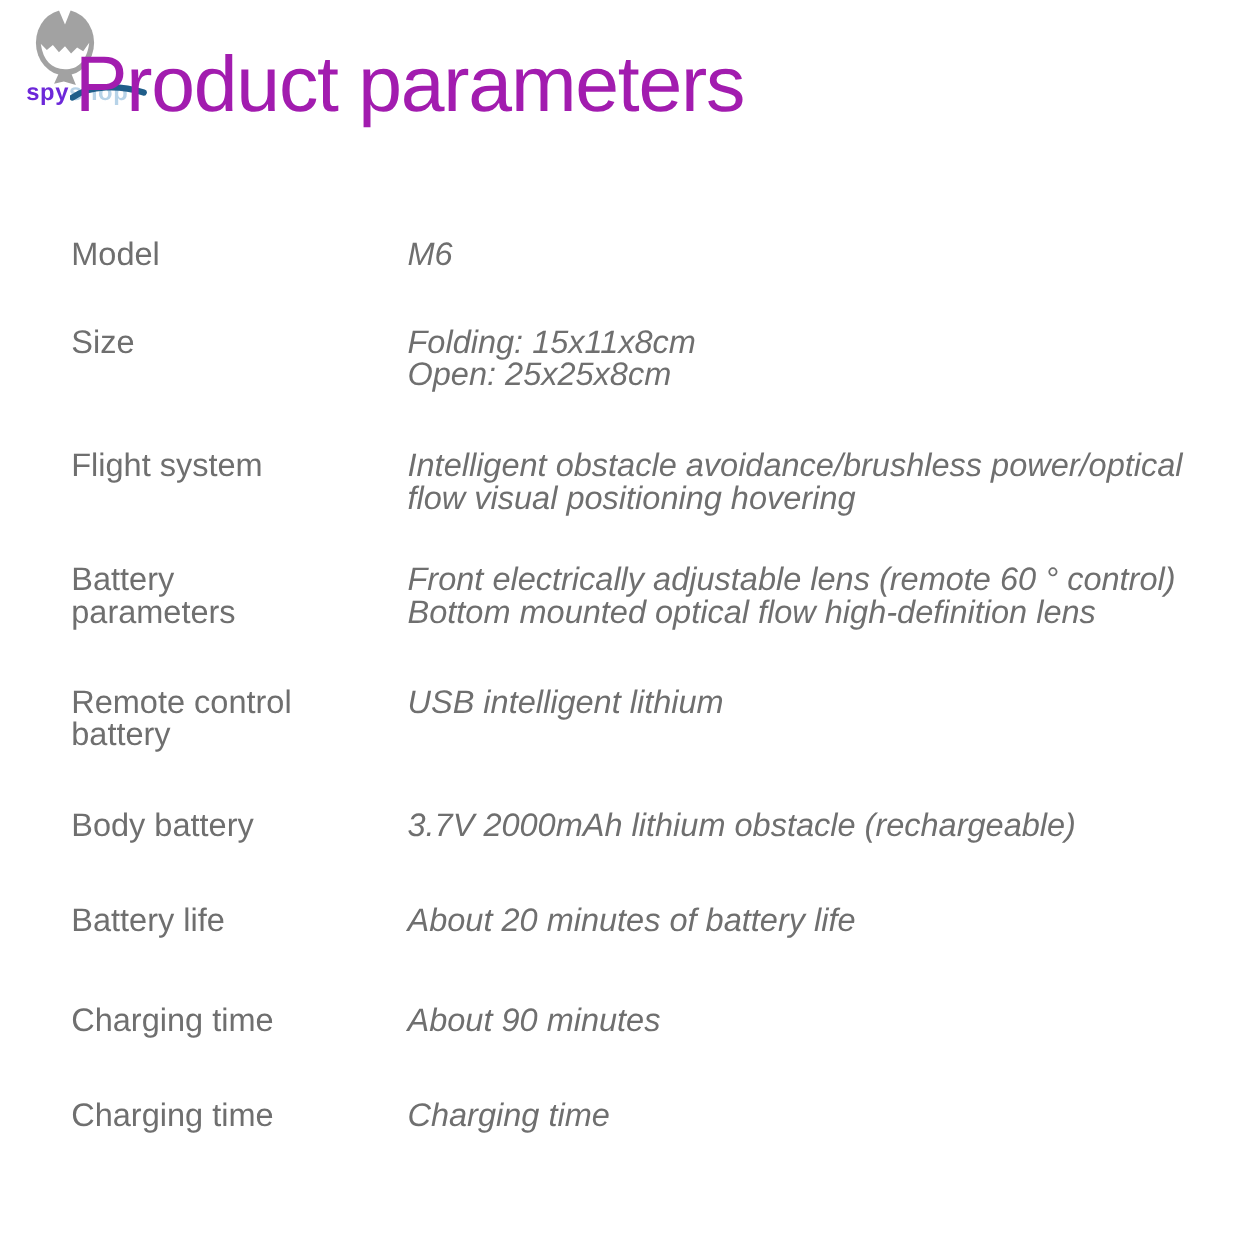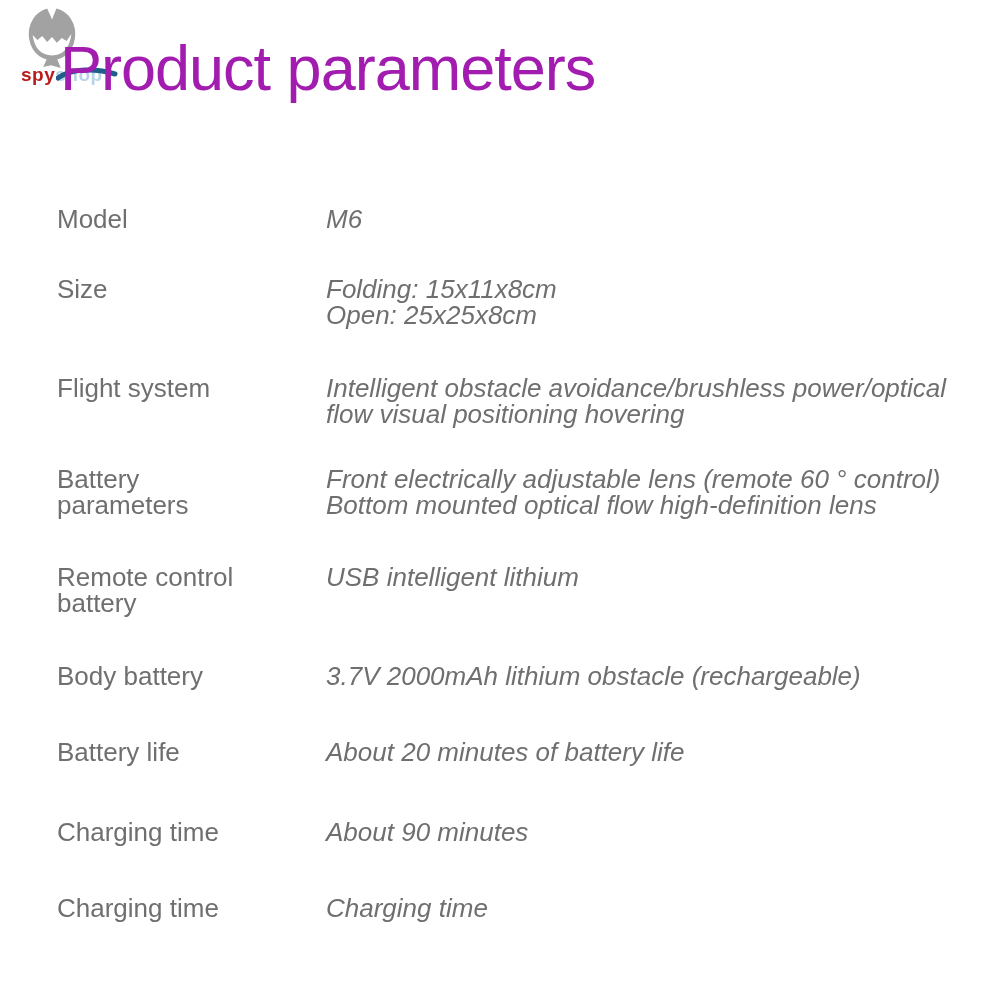--- a/index.html
+++ b/index.html
@@ -30,21 +30,21 @@
   }
   .logo-text {
     position: absolute;
     left: 1px;
     top: 60px;
     font-size: 19px;
     font-weight: bold;
     letter-spacing: 0.5px;
     white-space: nowrap;
   }
-  .logo-text .spy  { color: #b91c1c; text-align: center; }
+  .logo-text .spy  { color: #6d28d9; text-align: center; }
   .logo-text .shop { color: #b7d3e8; }
   .logo-swoosh {
     position: absolute;
     left: 36px;
     top: 61px;
     width: 62px;
     height: 18px;
   }
 
   
@@ -55,21 +55,21 @@
     font-size: 63px;
     font-weight: 400;
     letter-spacing: -1px;
     line-height: 1;
     color: #a21caf;
     z-index: 2;
     white-space: nowrap;
   }
 
   
-  .spec-table { position: absolute; left: 0; top: 16px; width: 1000px; height: 732px; }
+  .spec-table { position: absolute; left: 0; top: 0; width: 1000px; height: 732px; }
   .spec-row { position: absolute; left: 0; width: 1000px; }
   .spec-label, .spec-value {
     position: absolute;
     top: 0;
     font-size: 26px;
     line-height: 26px;
     color: #6f6f6f;
     white-space: pre-line;
   }
   .spec-label { left: 57px;  width: 258px; }

